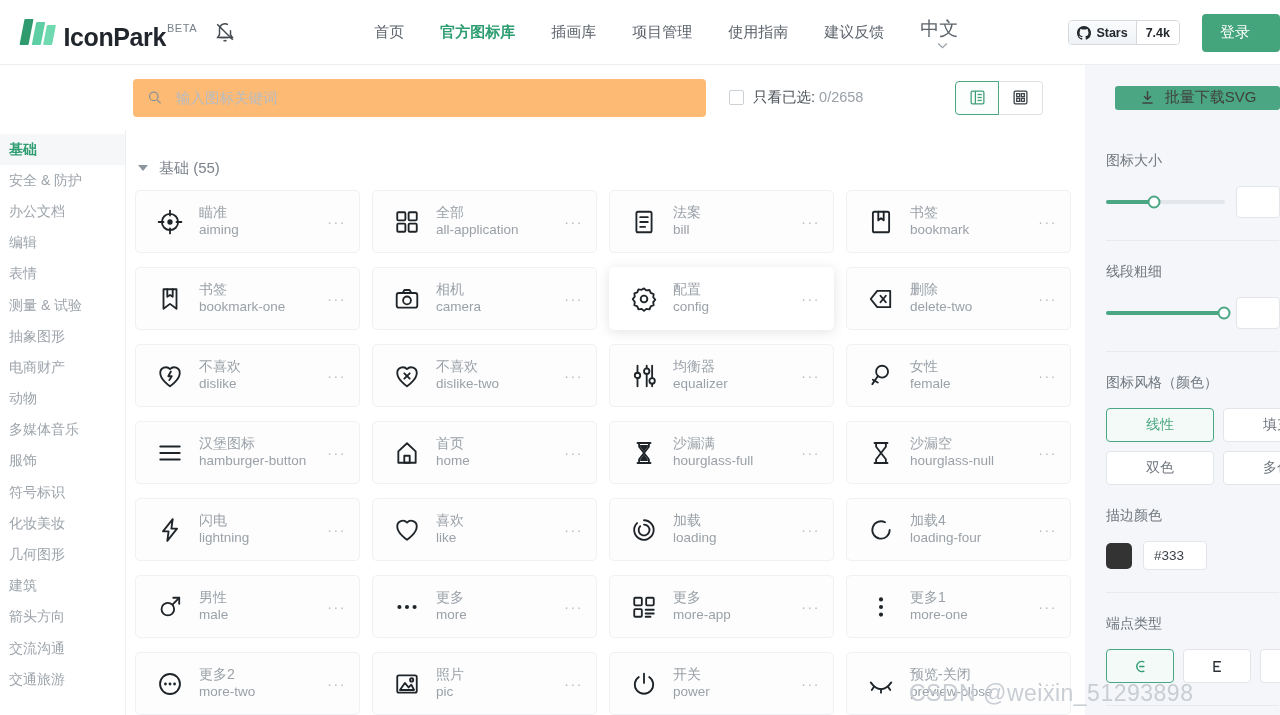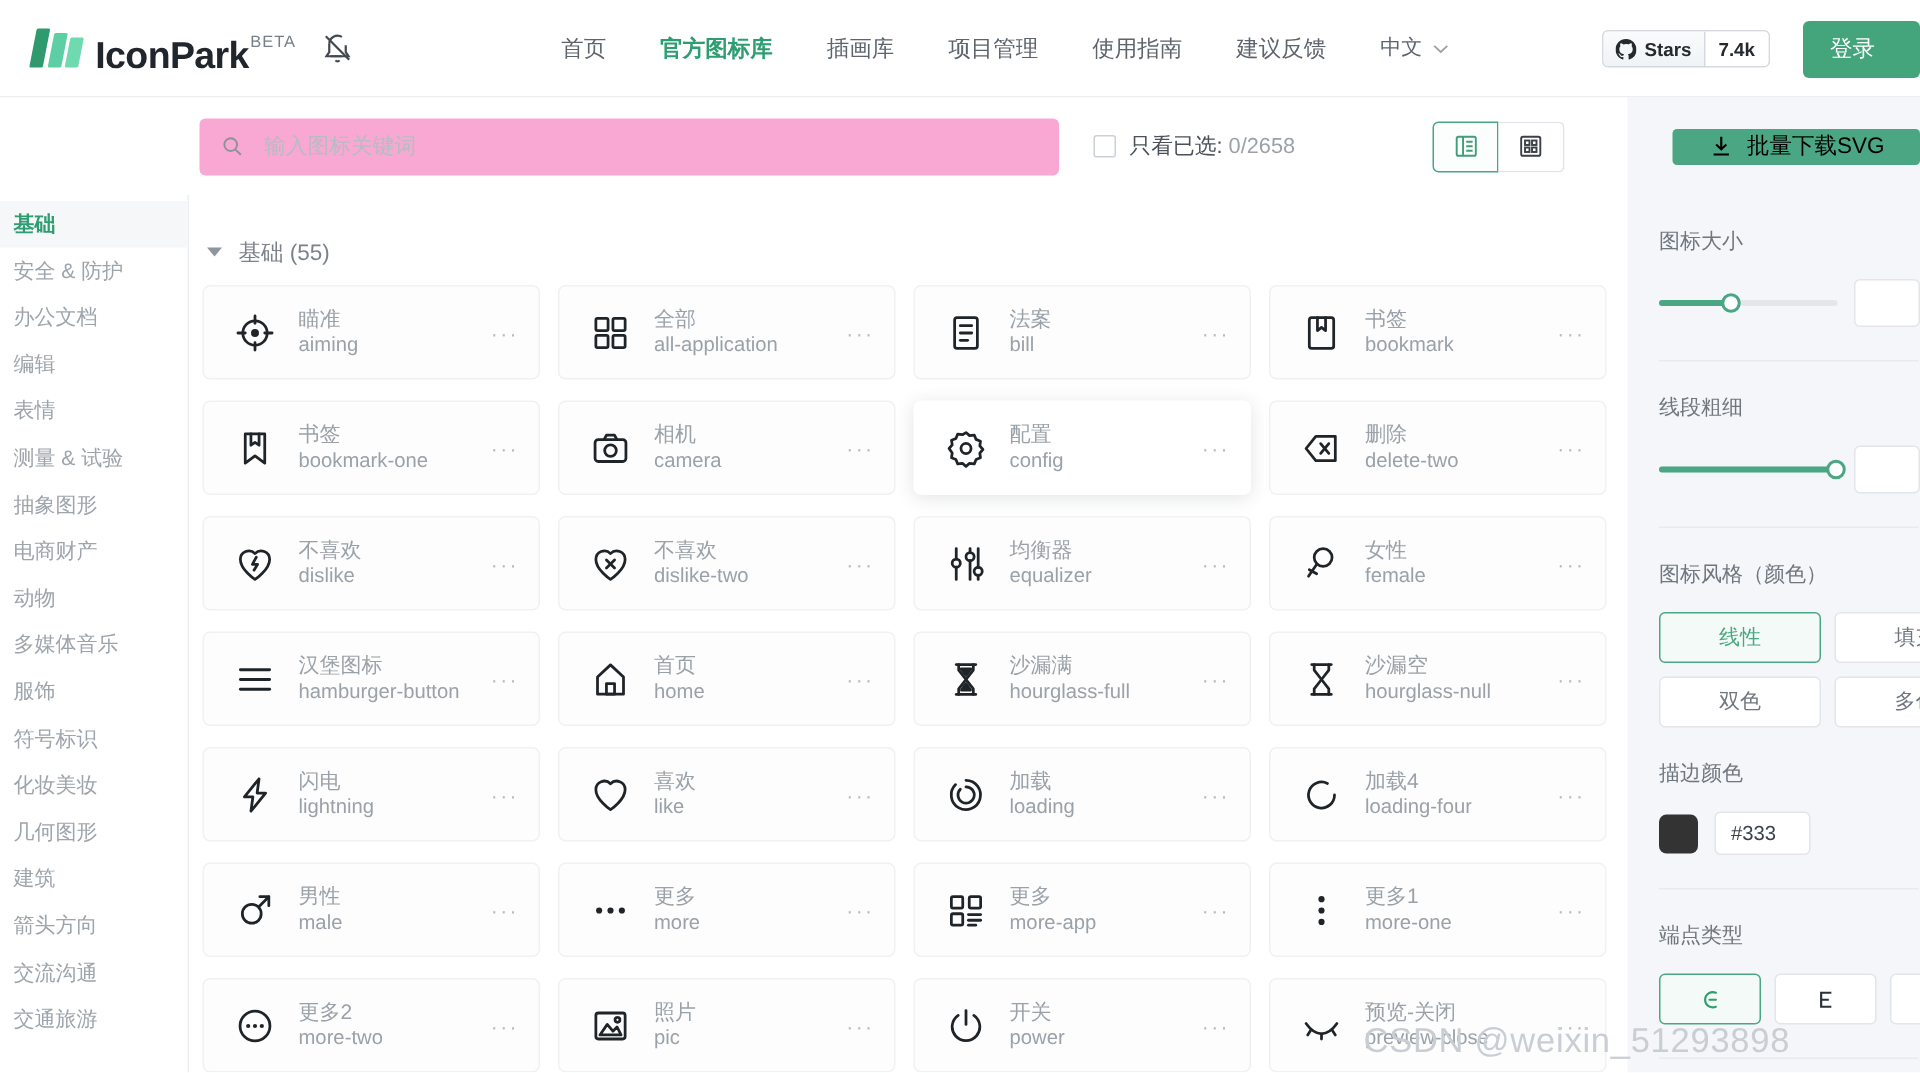--- a/index.html
+++ b/index.html
@@ -32,22 +32,22 @@
   .logo-beta { font-size: 11px; color: #76808a; margin-left: 1px; margin-top: -9px;
     letter-spacing: 0.6px; }
   .bell { margin-left: 17px; width: 22px; height: 22px; color: #41484f; }
 
   .nav { display: flex; align-items: center; margin-left: 138px; }
   .nav-item {
     font-size: 15px; color: #5d646c; margin-right: 36px;
     cursor: pointer; white-space: nowrap;
   }
   .nav-item.active { color: #2E9E72; font-weight: 700; }
-  .nav-lang { display: flex; align-items: center; font-size: 14px; color: #5d646c;
-    margin-right: 0; cursor: pointer; }
+  .nav-lang { display: flex; align-items: center; font-size: 19px; color: #5d646c;
+    margin-right: 0; cursor: pointer; flex-direction: column; }
   .chev { margin-left: 7px; width: 11px; height: 7px; color: #9aa1a8; }
 
   .header-right { position: absolute; right: 0; top: 0; height: 65px;
     display: flex; align-items: center; }
   .stars {
     display: flex; align-items: stretch; height: 25px;
     border-radius: 4px; overflow: hidden; font-size: 12.5px; font-weight: 700;
     border: 1px solid #d5d9de;
   }
   .stars-left { display: flex; align-items: center; gap: 5px;
@@ -62,21 +62,21 @@
     padding-left: 18px; cursor: pointer;
   }
 
   
   .toolbar {
     position: absolute; top: 65px; left: 0; width: 1085px; height: 65px;
     background: #fff; display: flex; align-items: center;
   }
   .search-box {
     margin-left: 133px; width: 573px; height: 38px;
-    background: #f9a8d4; border-radius: 4px;
+    background: #fdba74; border-radius: 4px;
     display: flex; align-items: center; padding: 0 14px;
   }
   .search-icon { width: 16px; height: 16px; color: #8b9299; flex: none; }
   .search-input {
     border: none; outline: none; background: transparent;
     font-size: 14.5px; color: #2b3036; margin-left: 11px; width: 100%;
     font-family: inherit;
   }
   .search-input::placeholder { color: #b6bcc2; }
   .only-sel { display: flex; align-items: center; margin-left: 23px; cursor: pointer; }
@@ -92,21 +92,21 @@
   .vbtn.active { border-color: #49A780; background: #fcfefd; }
   .vbtn.active svg { color: #3E9E76; }
   .vbtn svg { width: 17px; height: 17px; color: #3a4046; }
 
   
   .dl-bar {
     position: absolute; top: 65px; left: 1085px; width: 195px; height: 65px;
     background: #f4f6f9; display: flex; align-items: center; justify-content: center;
   }
   .dl-btn {
-    width: 180px; height: 24px; background: #4BA783; color: #000000;
+    width: 180px; height: 24px; background: #4BA783; color: #404040;
     border: none; border-radius: 3px; font-size: 15px; cursor: pointer;
     display: flex; align-items: center; justify-content: center; gap: 9px;
     font-family: inherit; margin-left: 30px;
   }
   .dl-icon { width: 17px; height: 17px; flex: none; }
 
   
   .sidebar {
     position: absolute; top: 130px; left: 0; width: 126px; height: 585px;
     background: #fff; border-right: 1px solid #edeff2;

